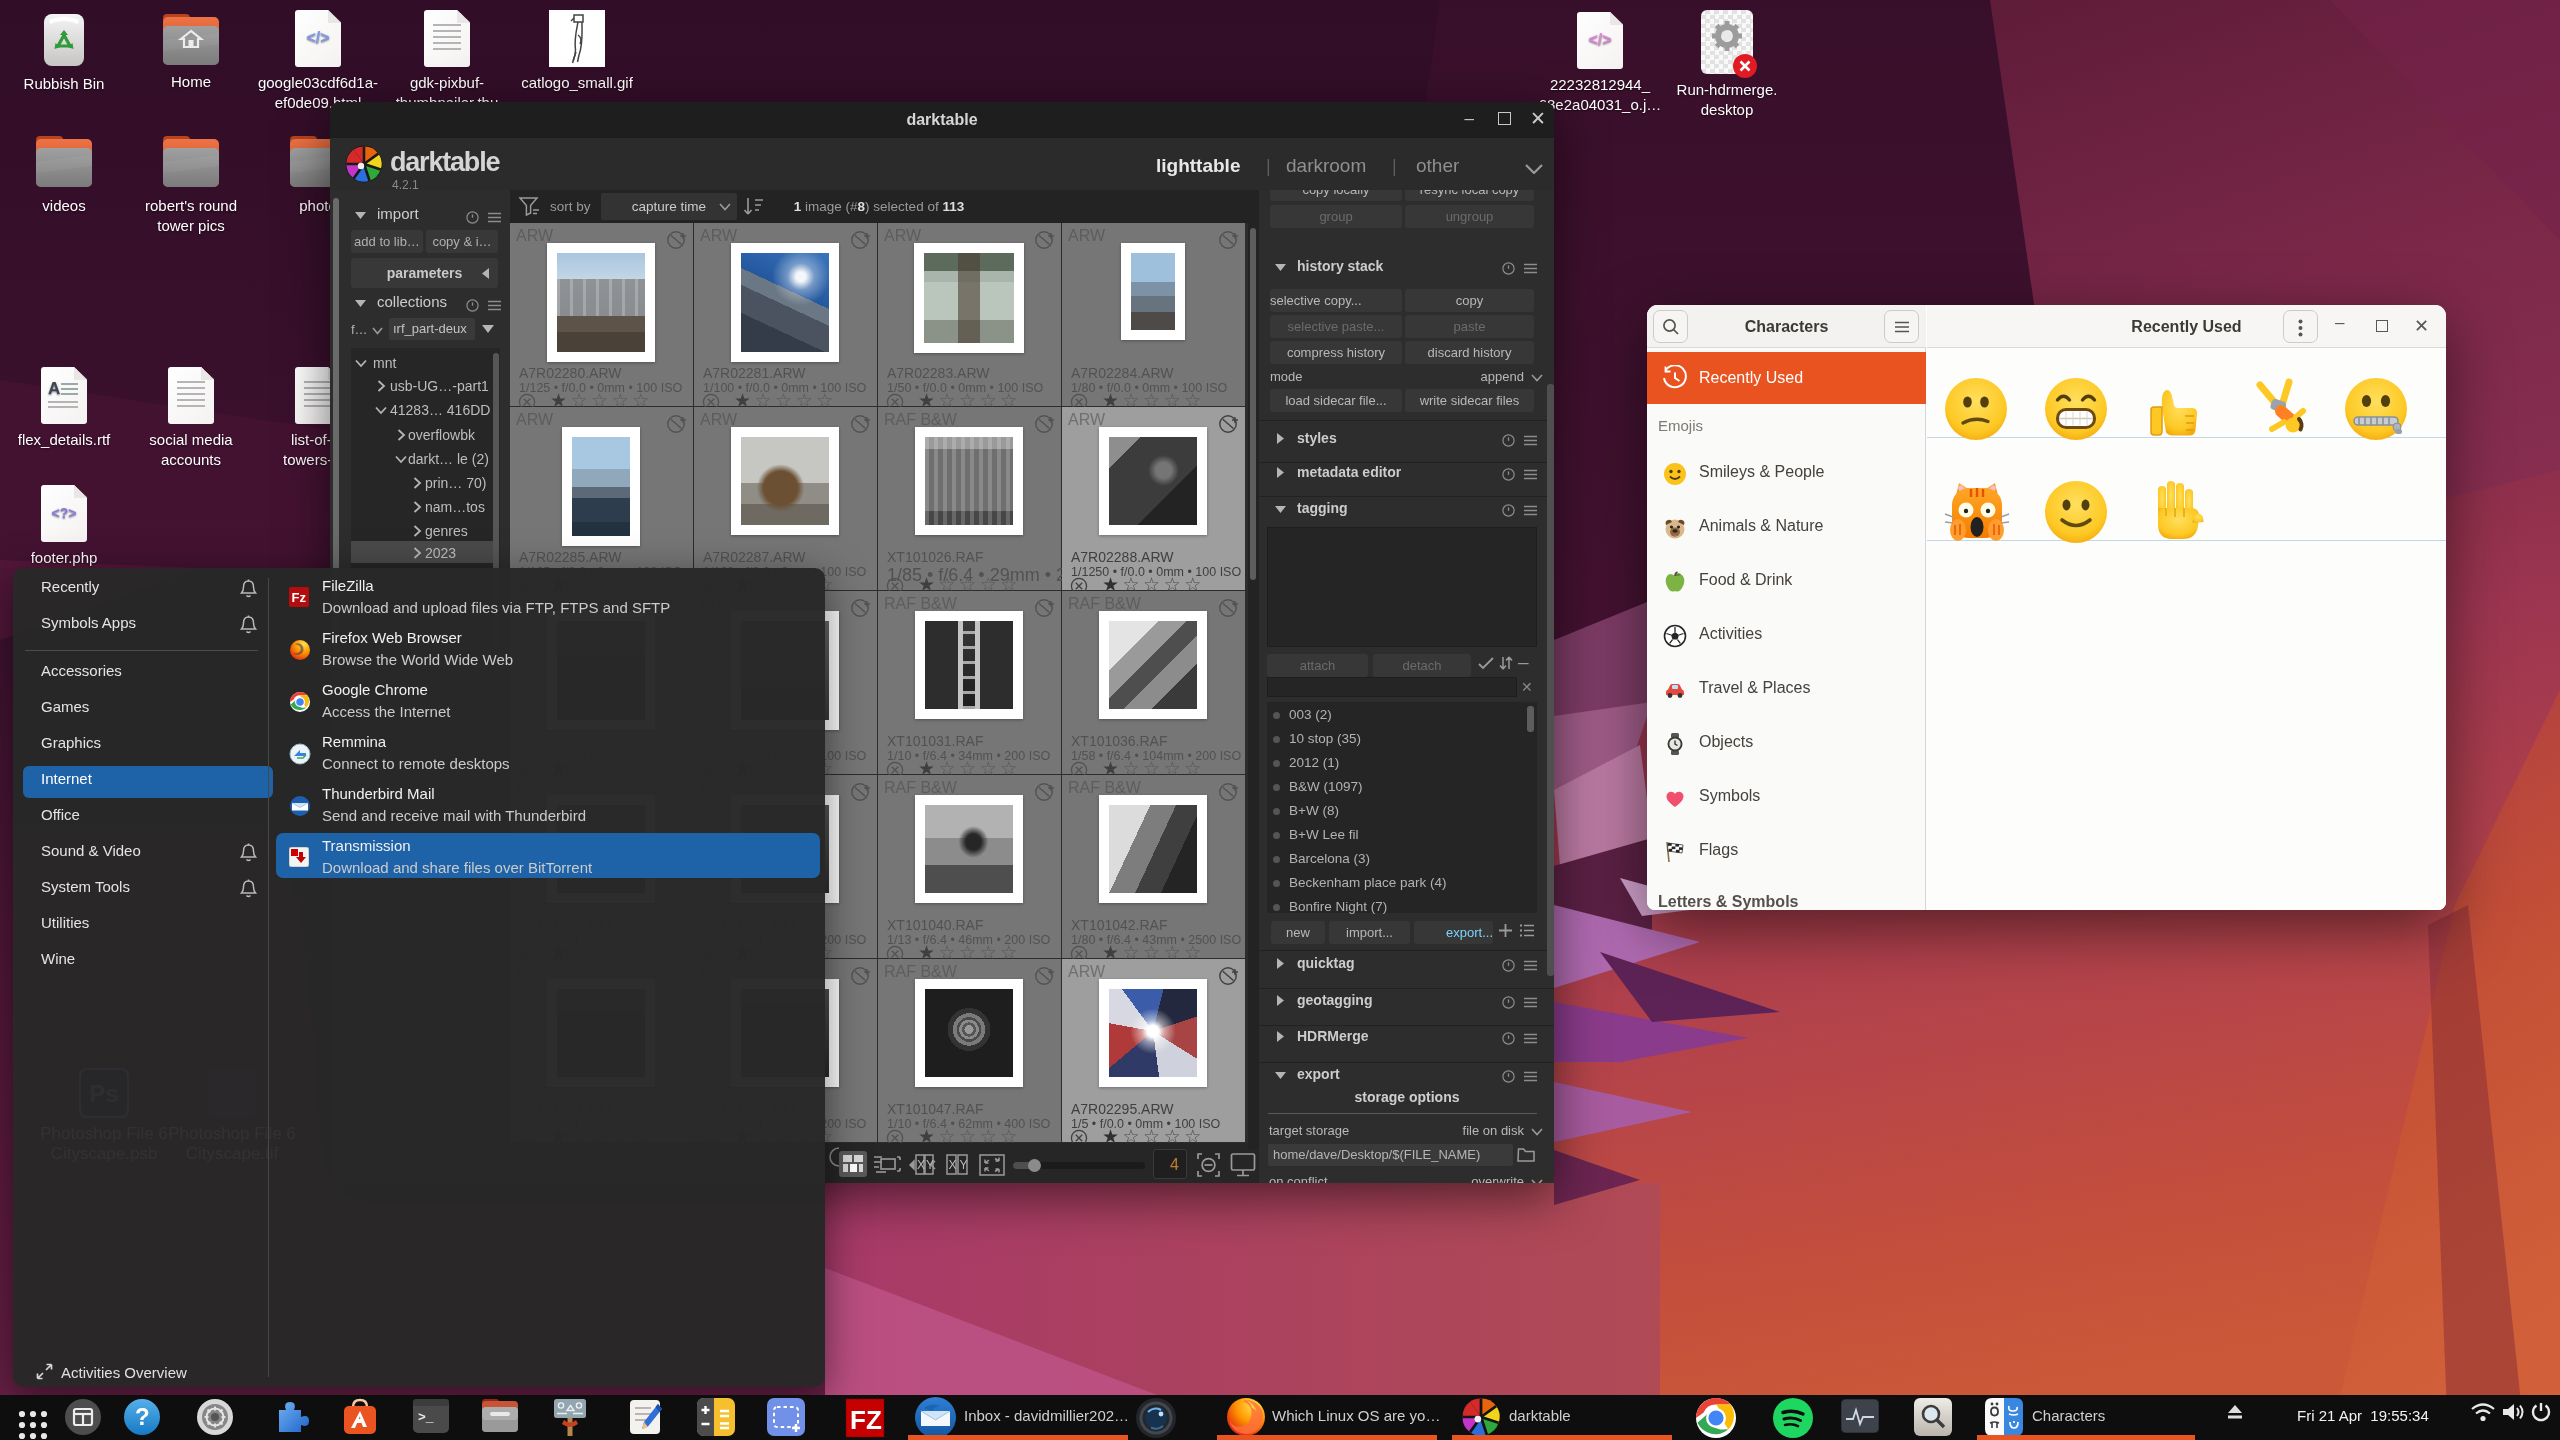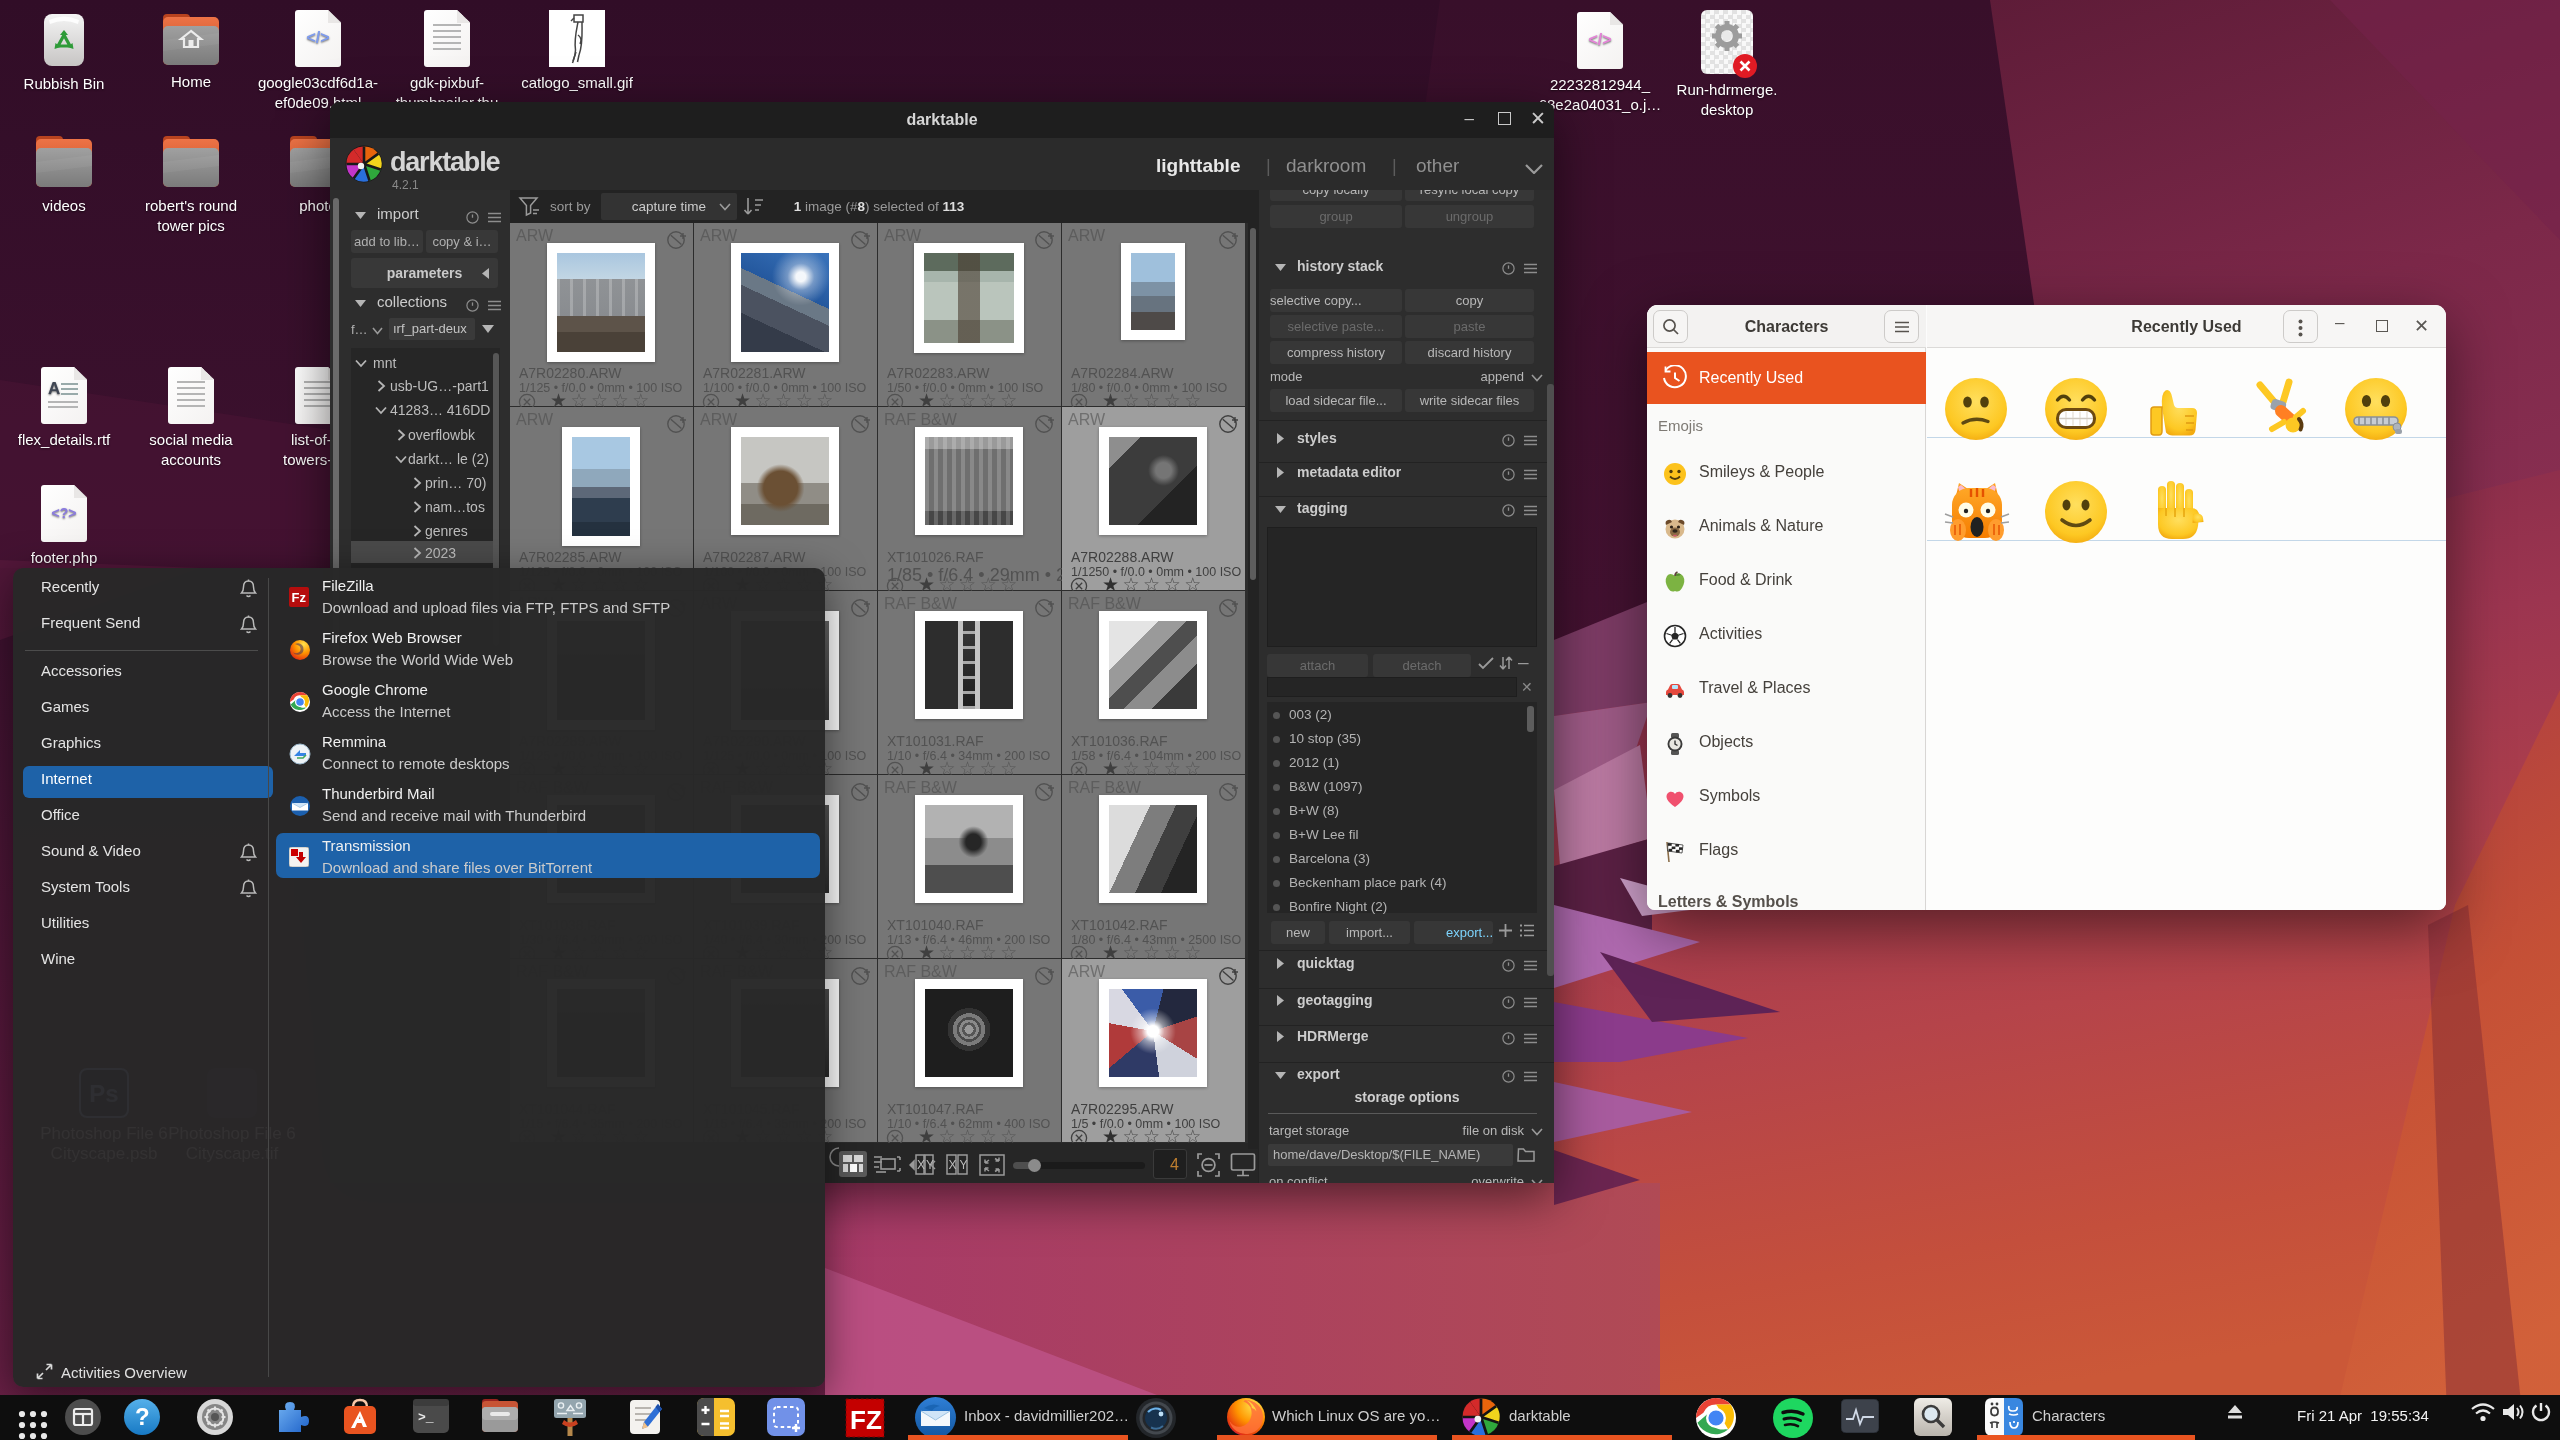--- a/index.html
+++ b/index.html
@@ -896,21 +896,21 @@
       <div class="ab" style="left:30px;top:589px;color:#b3b3b3;font-size:13.5px;white-space:nowrap">B&amp;W (1097)</div>
       <div class="ab" style="left:14px;top:618px;width:7px;height:7px;border-radius:50%;background:#555"></div>
       <div class="ab" style="left:30px;top:613px;color:#b3b3b3;font-size:13.5px;white-space:nowrap">B+W (8)</div>
       <div class="ab" style="left:14px;top:642px;width:7px;height:7px;border-radius:50%;background:#555"></div>
       <div class="ab" style="left:30px;top:637px;color:#b3b3b3;font-size:13.5px;white-space:nowrap">B+W Lee fil</div>
       <div class="ab" style="left:14px;top:666px;width:7px;height:7px;border-radius:50%;background:#555"></div>
       <div class="ab" style="left:30px;top:661px;color:#b3b3b3;font-size:13.5px;white-space:nowrap">Barcelona (3)</div>
       <div class="ab" style="left:14px;top:690px;width:7px;height:7px;border-radius:50%;background:#555"></div>
       <div class="ab" style="left:30px;top:685px;color:#b3b3b3;font-size:13.5px;white-space:nowrap">Beckenham place park (4)</div>
       <div class="ab" style="left:14px;top:714px;width:7px;height:7px;border-radius:50%;background:#555"></div>
-      <div class="ab" style="left:30px;top:709px;color:#b3b3b3;font-size:13.5px;white-space:nowrap">Bonfire Night (2)</div>
+      <div class="ab" style="left:30px;top:709px;color:#b3b3b3;font-size:13.5px;white-space:nowrap">Bonfire Night (7)</div>
       <div class="ab" style="left:268px;top:516px;width:7px;height:26px;background:#5d5d5d;border-radius:3px"></div>
       <div class="ab" style="left:12px;top:731px;width:54px;height:23px;background:#373737;border-radius:3px;color:#b8b8b8;font-size:13px;text-align:center;line-height:23px;white-space:nowrap;overflow:hidden">new</div>
       <div class="ab" style="left:70px;top:731px;width:81px;height:23px;background:#373737;border-radius:3px;color:#b8b8b8;font-size:13px;text-align:center;line-height:23px;white-space:nowrap;overflow:hidden">import...</div>
       <div class="ab" style="left:155px;top:731px;width:79px;height:23px;background:#373737;border-radius:3px;color:#7dd3fc;font-size:13px;text-align:right;line-height:23px;white-space:nowrap;overflow:hidden">export...</div>
       <svg class="ab" style="left:239px;top:733px" width="15" height="15">
         <path d="M7.5,1 v13 M1,7.5 h13" stroke="#9a9a9a" stroke-width="1.8"></path>
       </svg>
       <svg class="ab" style="left:260px;top:733px" width="16" height="15">
         <g stroke="#9a9a9a" stroke-width="1.5">
           <path d="M5,2.5 h10 M5,7.5 h10 M5,12.5 h10"></path>
@@ -1218,21 +1218,21 @@
       <div style="width:50px;height:50px;margin:0 auto;background:#445;border-radius:8px"></div>
       <div style="margin-top:6px">Photoshop File 6<br>Cityscape.tif</div>
     </div>
 
 <div class="ab" style="left:28px;top:10px;color:#e4e4e4;font-size:15px">Recently</div>
     <div class="ab" style="left:227px;top:11px"><svg width="17" height="19" viewBox="0 0 17 19">
         <path d="M8.5,2 q5,0 5,6 q0,4 2,6 h-14 q2,-2 2,-6 q0,-6 5,-6 z" fill="none" stroke="#b9b9b9" stroke-width="1.5"></path>
         <path d="M6.5,16.5 q2,2 4,0" stroke="#b9b9b9" stroke-width="1.5" fill="none"></path>
         <path d="M8.5,0.5 v1.8" stroke="#b9b9b9" stroke-width="1.5"></path>
       </svg></div>
-<div class="ab" style="left:28px;top:46px;color:#e4e4e4;font-size:15px">Frequent Send</div>
+<div class="ab" style="left:28px;top:46px;color:#e4e4e4;font-size:15px">Symbols Apps</div>
     <div class="ab" style="left:227px;top:47px"><svg width="17" height="19" viewBox="0 0 17 19">
         <path d="M8.5,2 q5,0 5,6 q0,4 2,6 h-14 q2,-2 2,-6 q0,-6 5,-6 z" fill="none" stroke="#b9b9b9" stroke-width="1.5"></path>
         <path d="M6.5,16.5 q2,2 4,0" stroke="#b9b9b9" stroke-width="1.5" fill="none"></path>
         <path d="M8.5,0.5 v1.8" stroke="#b9b9b9" stroke-width="1.5"></path>
       </svg></div>
 <div class="ab" style="left:12px;top:82px;width:233px;height:1px;background:#4c4c4c"></div>
 <div class="ab" style="left:28px;top:94px;color:#e4e4e4;font-size:15px">Accessories</div>
 <div class="ab" style="left:28px;top:130px;color:#e4e4e4;font-size:15px">Games</div>
 <div class="ab" style="left:28px;top:166px;color:#e4e4e4;font-size:15px">Graphics</div>
 <div class="ab" style="left:10px;top:198px;width:250px;height:32px;background:#1e62a8;border-radius:6px"></div>

